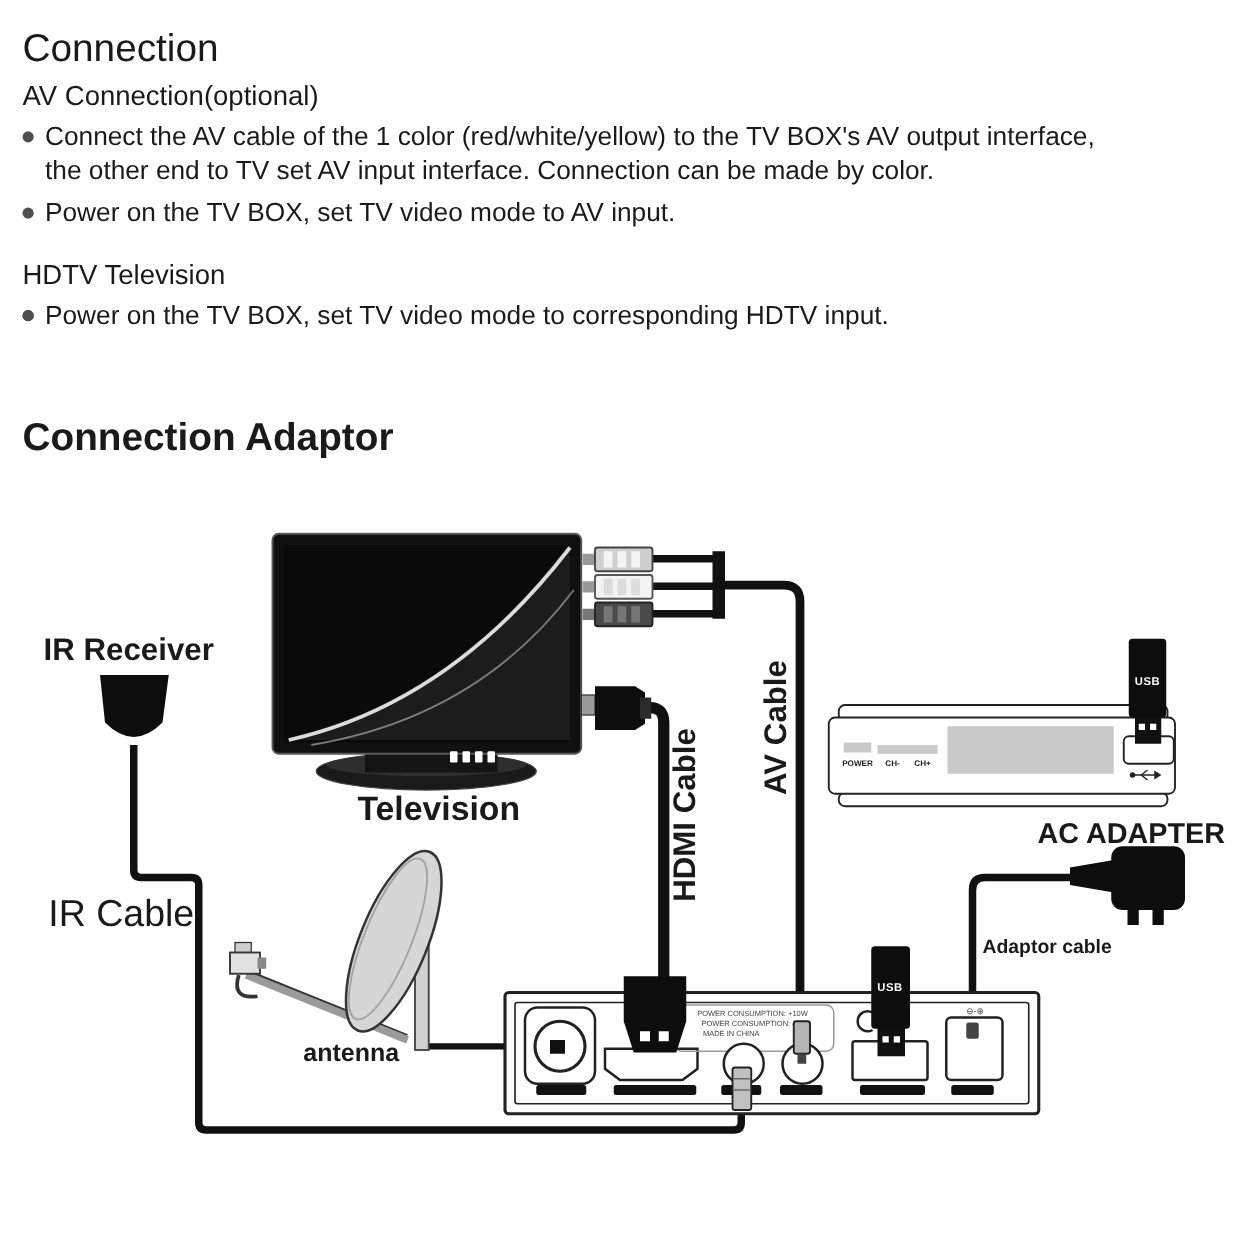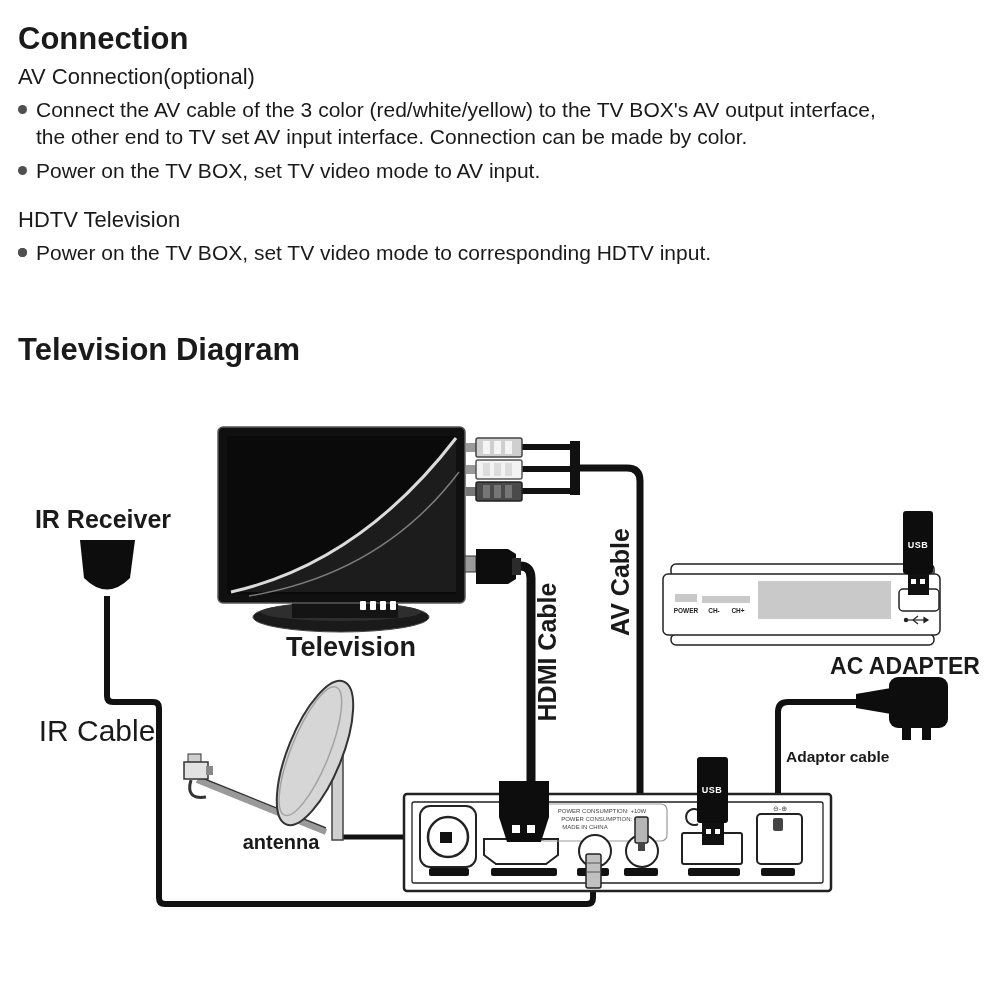--- a/index.html
+++ b/index.html
@@ -1,19 +1,19 @@
 <!DOCTYPE html>
 <html><head>
 <meta charset="utf-8">
 <style>
   html,body{margin:0;padding:0;background:#fff;}
   .page{position:relative;width:1000px;height:1000px;background:#fff;overflow:hidden;
         font-family:"Liberation Sans",sans-serif;color:#1a1a1a;}
   .doc{position:absolute;left:18px;top:22px;width:885px;}
-  .doc h1{font-size:31px;line-height:33px;margin:0;font-weight:bold;letter-spacing:0;}
+  .doc h1{font-size:31px;line-height:33px;margin:0;font-weight:normal;letter-spacing:0;}
   .doc h2{font-size:22px;line-height:24px;margin:10px 0 0 0;font-weight:normal;}
   .bullet{position:relative;margin-top:7px;padding-left:18px;font-size:21px;line-height:27px;}
   .bullet .dot{position:absolute;left:0;top:9px;width:9px;height:9px;border-radius:50%;background:#4f4f4f;}
   .diagram-title{position:absolute;left:18px;top:332px;font-size:31px;font-weight:bold;margin:0;}
   svg{position:absolute;left:0;top:0;}
   svg text{font-family:"Liberation Sans",sans-serif;fill:#1a1a1a;}
   .lbl-big{font-size:25px;font-weight:bold;}
   .lbl-ircable{font-size:30px;font-weight:400;}
   .lbl-tv{font-size:27px;font-weight:bold;}
   .lbl-ant{font-size:20px;font-weight:bold;}
@@ -27,37 +27,37 @@
 </head>
 <body>
 
 <div class="page">
 
   <div class="doc">
     <h1>Connection</h1>
     <h2>AV Connection(optional)</h2>
     <div class="bullet">
       <span class="dot"></span>
-      <span>Connect the AV cable of the 3 color (red/white/yellow) to the TV BOX's AV output interface, the other end to TV set AV input interface. Connection can be made by color.</span>
+      <span>Connect the AV cable of the 1 color (red/white/yellow) to the TV BOX's AV output interface, the other end to TV set AV input interface. Connection can be made by color.</span>
     </div>
     <div class="bullet">
       <span class="dot"></span>
       <span>Power on the TV BOX, set TV video mode to AV input.</span>
     </div>
     <h2 style="margin-top:24px">HDTV Television</h2>
     <div class="bullet">
       <span class="dot"></span>
     </div>
     <div class="bullet">
       <span class="dot"></span>
       <span>Power on the TV BOX, set TV video mode to corresponding HDTV input.</span>
     </div>
   </div>
 
-  <h1 class="diagram-title">Television Diagram</h1>
+  <h1 class="diagram-title">Connection Adaptor</h1>
 
   <svg width="1000" height="1000" viewBox="0 0 1000 1000">
 
     <path class="cable" stroke-width="6" d="M107,596 V696 Q107,702 113,702 H153 Q159,702 159,708 V898 Q159,904 165,904 H587 Q593,904 593,898 V886"></path>
 
     <path class="cable" stroke-width="5" d="M341,837 H440"></path>
 
     <path class="cable" stroke-width="7" d="M578,468 H627 Q640,468 640,481 V818"></path>
 
     <path class="cable" stroke-width="9" d="M516,566 H520 Q531,566 531,578 V782"></path>

